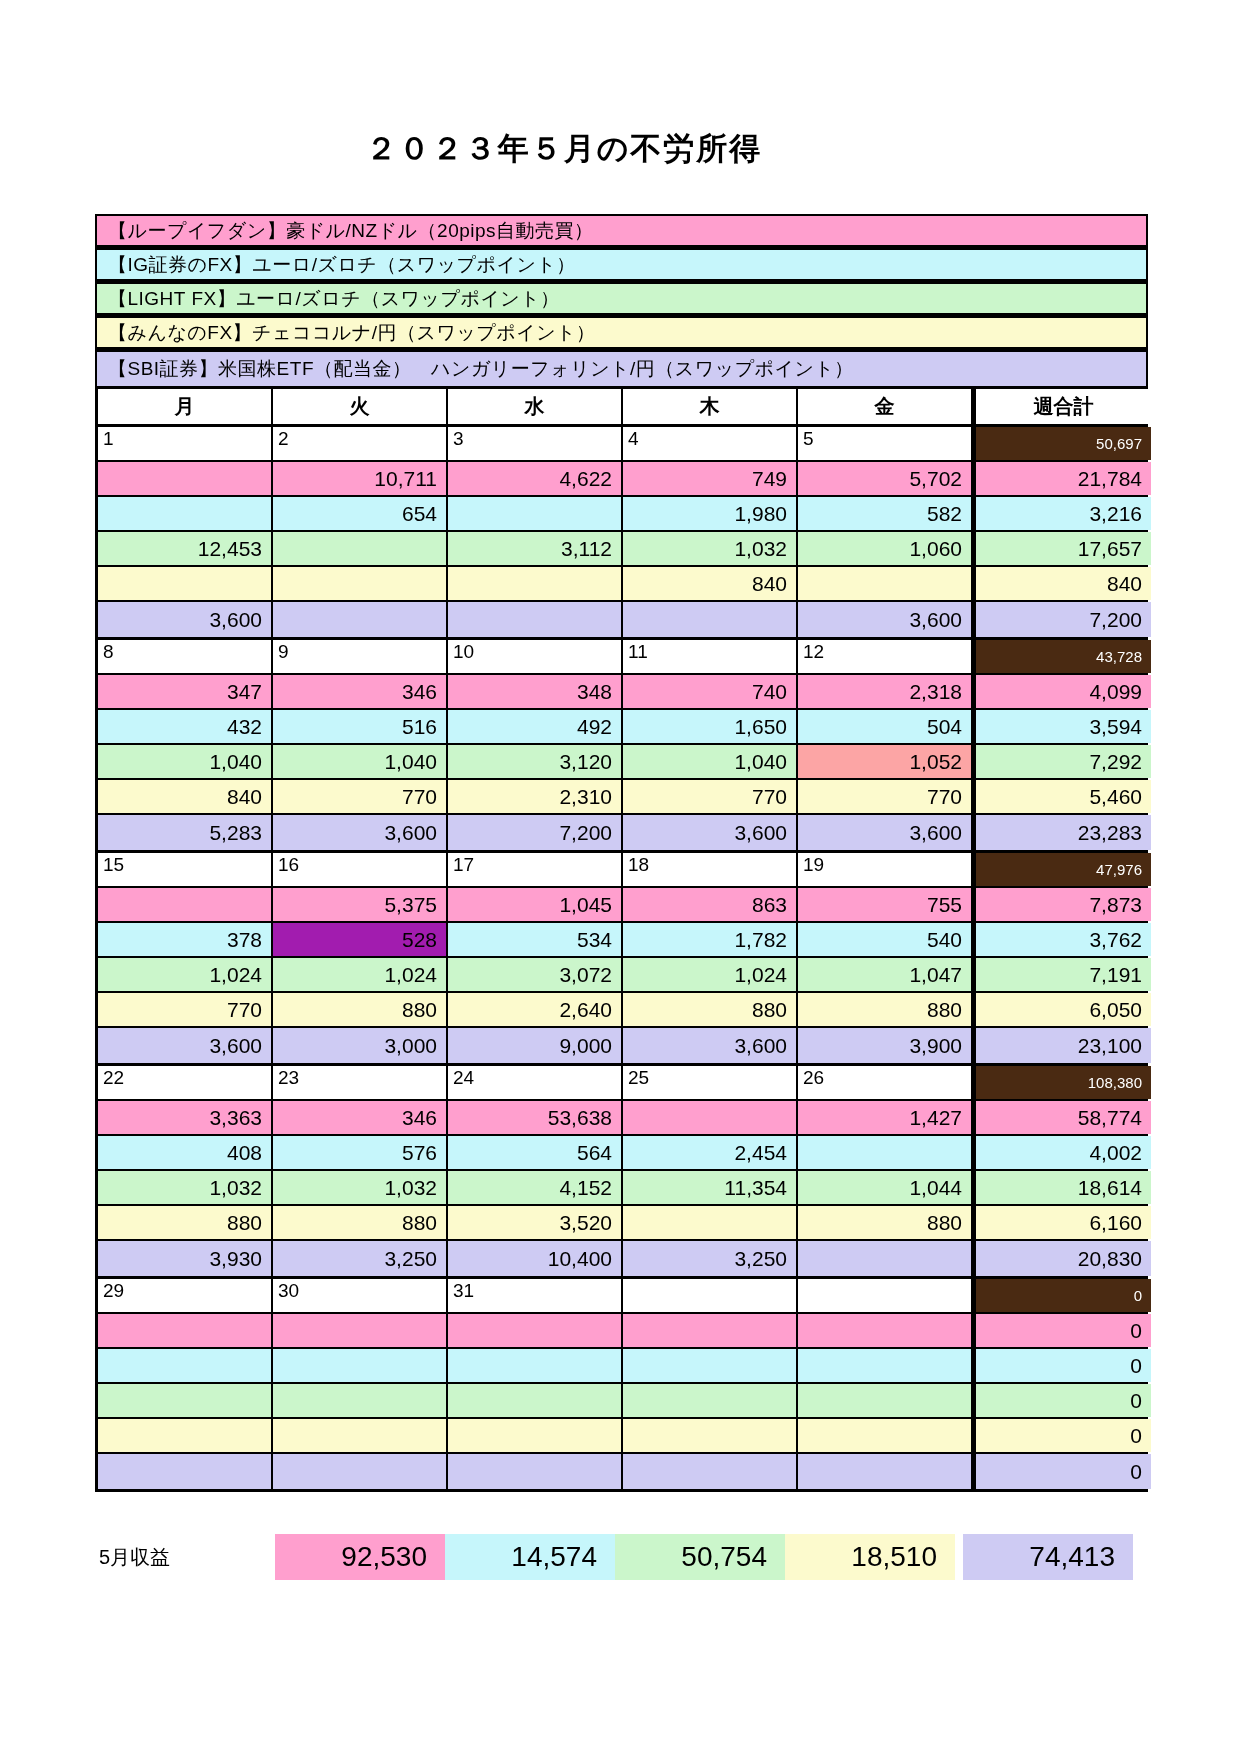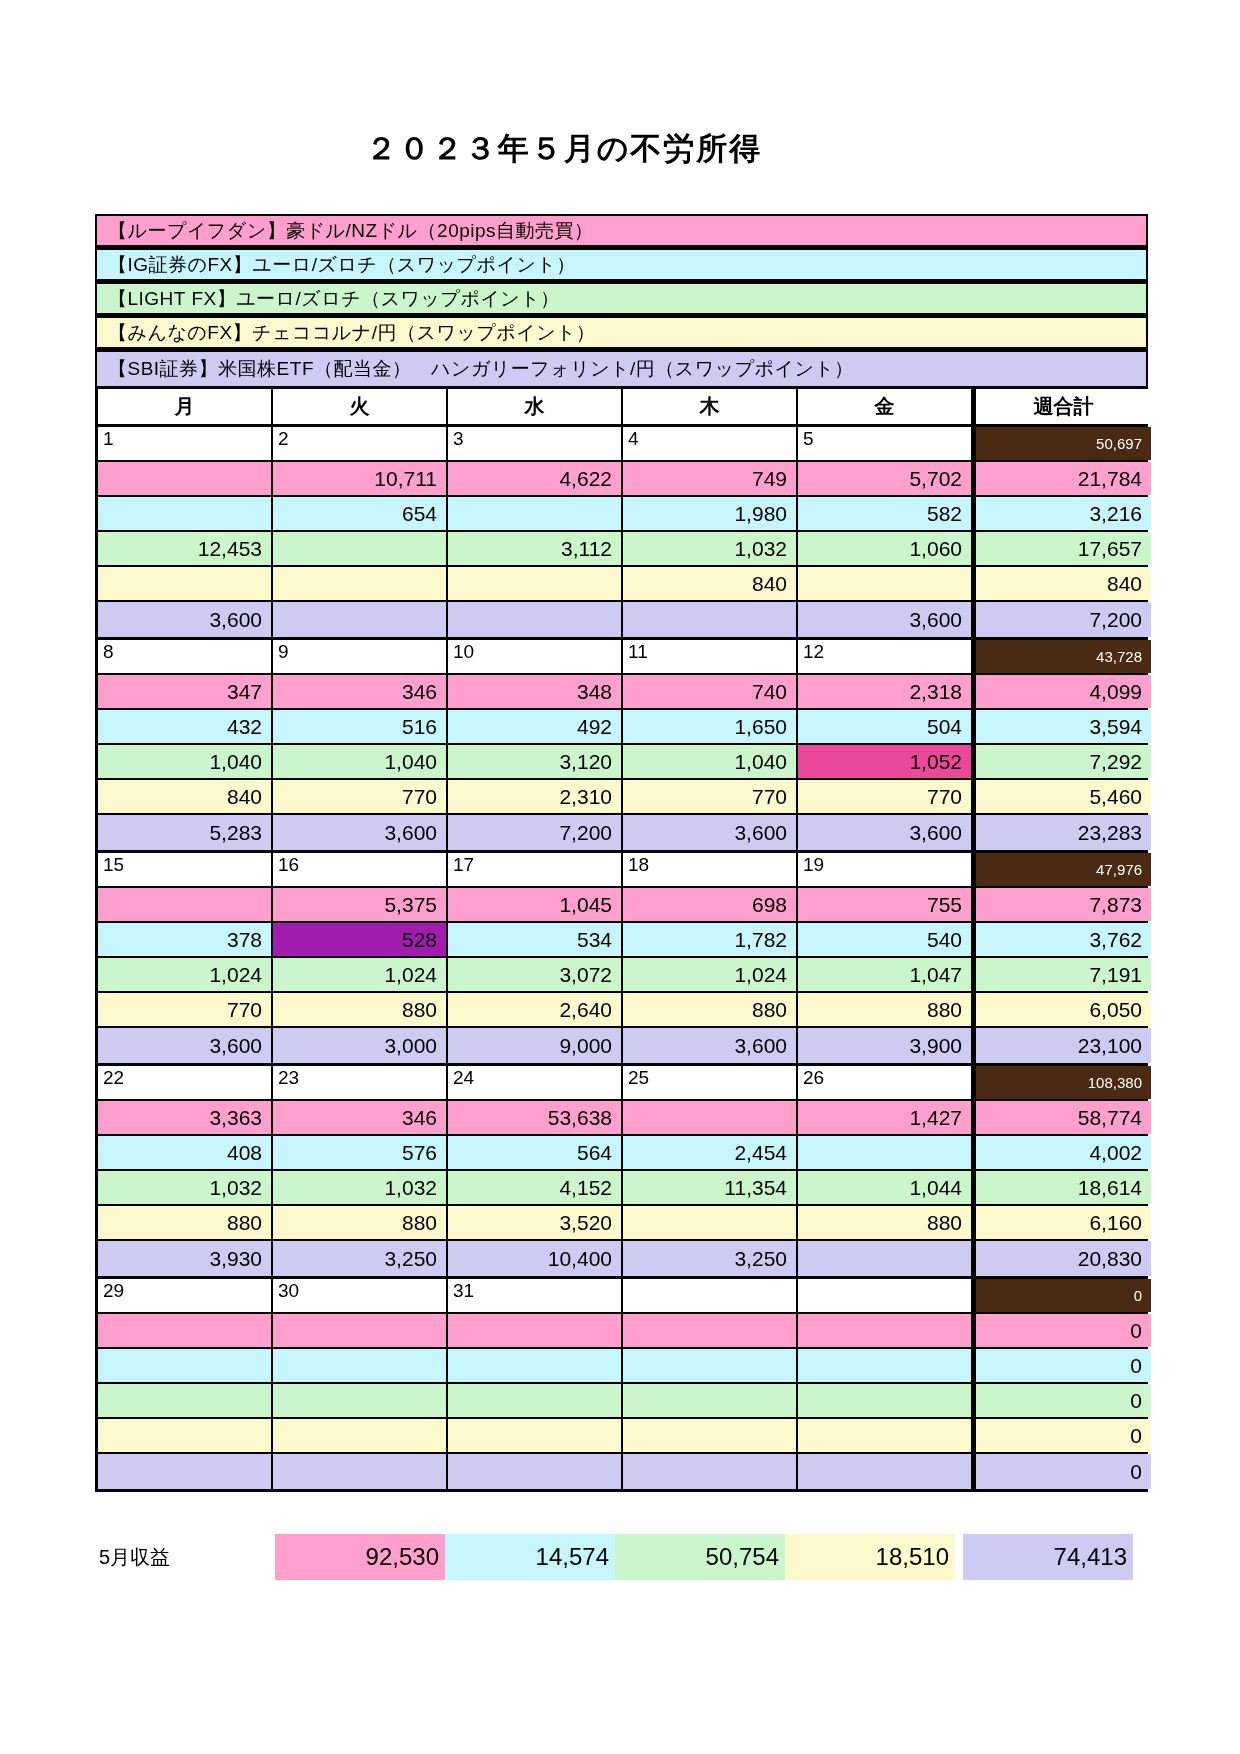--- a/index.html
+++ b/index.html
@@ -56,21 +56,21 @@
     font-size: 19px;
   }
   .numcell { justify-content: flex-end; padding-right: 9px; font-size: 21px; }
   .wtotal { color: #fff; justify-content: flex-end; padding-right: 9px; font-size: 15px; }
 
   .month-row { display: flex; align-items: center; margin-top: 46px; height: 38px; }
   .month-label { width: 180px; font-size: 20px; padding-left: 4px; }
   .fcell {
     width: 170px; height: 46px;
     display: flex; align-items: center; justify-content: flex-end;
-    padding-right: 6px; font-size: 24px;
+    padding-right: 18px; font-size: 28px;
   }
   .fcell:last-child { margin-left: 8px; }
 </style>
 </head>
 <body>
 
 <div class="sheet">
   <h1 class="title">２０２３年５月の不労所得</h1>
 
   <div class="legend" id="legend">
@@ -174,21 +174,21 @@
             <div class="cell numcell" style="background: rgb(198, 246, 251);">492</div>
             <div class="cell numcell" style="background: rgb(198, 246, 251);">1,650</div>
             <div class="cell numcell" style="background: rgb(198, 246, 251);">504</div>
             <div class="cell numcell totcol" style="background: rgb(198, 246, 251);">3,594</div>
           </div>
           <div class="grid-row">
             <div class="cell numcell" style="background: rgb(203, 246, 203);">1,040</div>
             <div class="cell numcell" style="background: rgb(203, 246, 203);">1,040</div>
             <div class="cell numcell" style="background: rgb(203, 246, 203);">3,120</div>
             <div class="cell numcell" style="background: rgb(203, 246, 203);">1,040</div>
-            <div class="cell numcell" style="background: #ec4899;">1,052</div>
+            <div class="cell numcell" style="background: #fca5a5;">1,052</div>
             <div class="cell numcell totcol" style="background: rgb(203, 246, 203);">7,292</div>
           </div>
           <div class="grid-row">
             <div class="cell numcell" style="background: rgb(252, 250, 205);">840</div>
             <div class="cell numcell" style="background: rgb(252, 250, 205);">770</div>
             <div class="cell numcell" style="background: rgb(252, 250, 205);">2,310</div>
             <div class="cell numcell" style="background: rgb(252, 250, 205);">770</div>
             <div class="cell numcell" style="background: rgb(252, 250, 205);">770</div>
             <div class="cell numcell totcol" style="background: rgb(252, 250, 205);">5,460</div>
           </div>
@@ -207,21 +207,21 @@
             <div class="cell daycell">16</div>
             <div class="cell daycell">17</div>
             <div class="cell daycell">18</div>
             <div class="cell daycell">19</div>
             <div class="cell wtotal totcol" style="background: rgb(74, 42, 18); color: rgb(255, 255, 255);">47,976</div>
           </div>
           <div class="grid-row">
             <div class="cell numcell" style="background: rgb(255, 159, 206);"></div>
             <div class="cell numcell" style="background: rgb(255, 159, 206);">5,375</div>
             <div class="cell numcell" style="background: rgb(255, 159, 206);">1,045</div>
-            <div class="cell numcell" style="background: rgb(255, 159, 206);">698</div>
+            <div class="cell numcell" style="background: rgb(255, 159, 206);">863</div>
             <div class="cell numcell" style="background: rgb(255, 159, 206);">755</div>
             <div class="cell numcell totcol" style="background: rgb(255, 159, 206);">7,873</div>
           </div>
           <div class="grid-row">
             <div class="cell numcell" style="background: rgb(198, 246, 251);">378</div>
             <div class="cell numcell" style="background: #a21caf;">528</div>
             <div class="cell numcell" style="background: rgb(198, 246, 251);">534</div>
             <div class="cell numcell" style="background: rgb(198, 246, 251);">1,782</div>
             <div class="cell numcell" style="background: rgb(198, 246, 251);">540</div>
             <div class="cell numcell totcol" style="background: rgb(198, 246, 251);">3,762</div>

